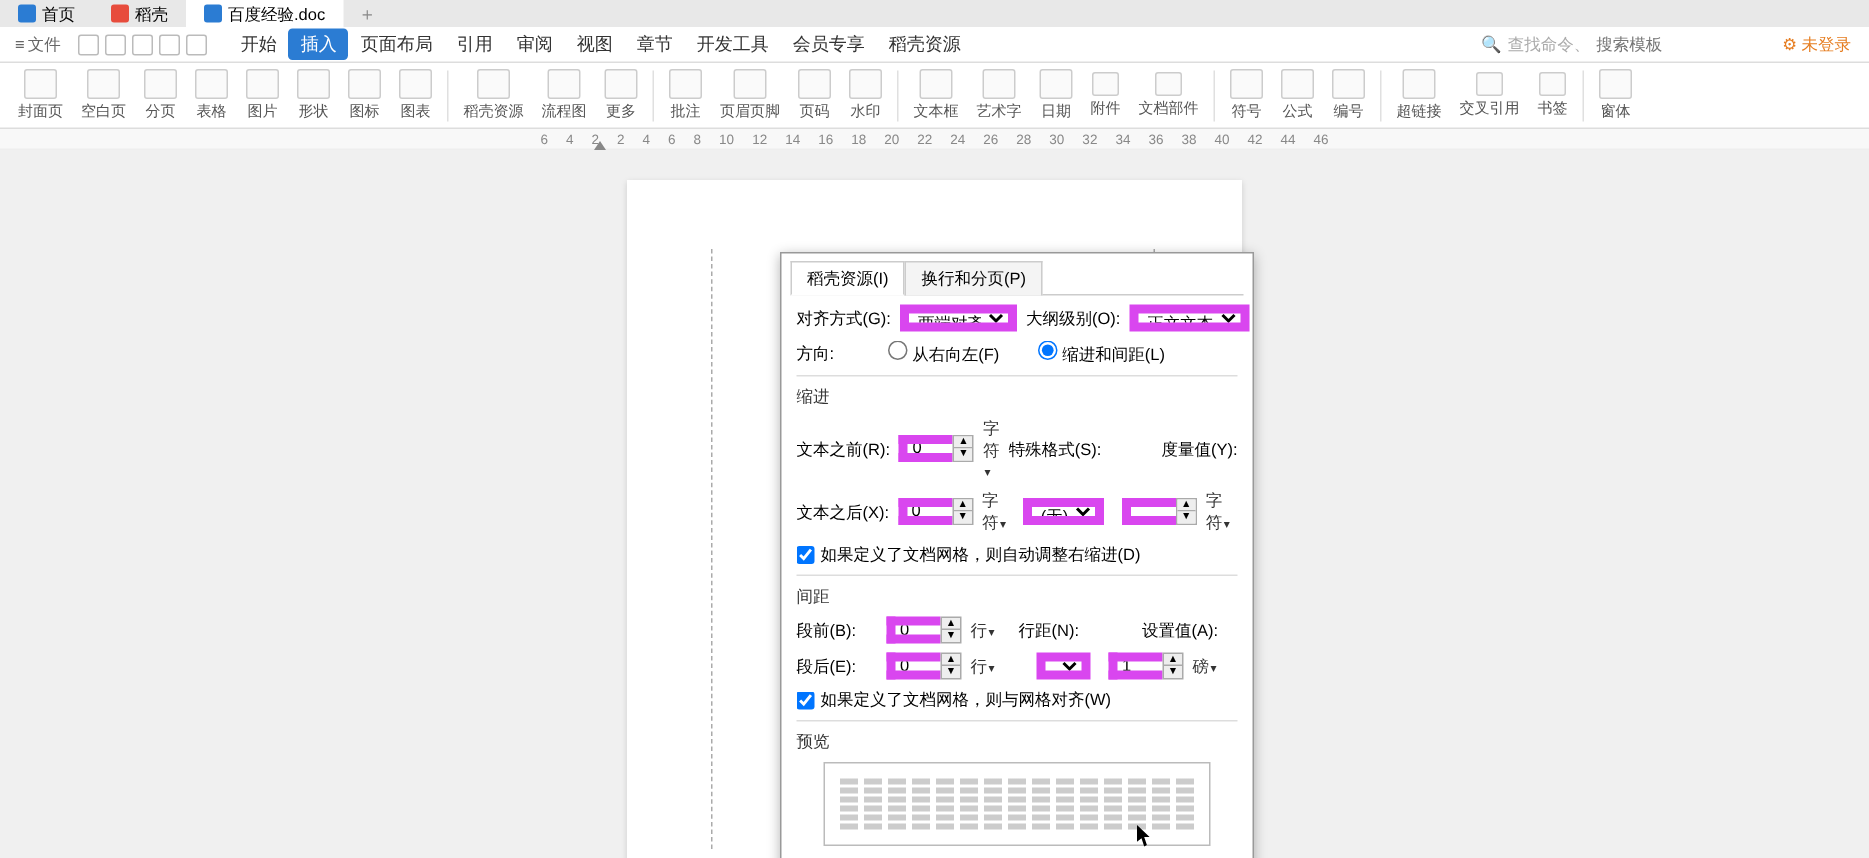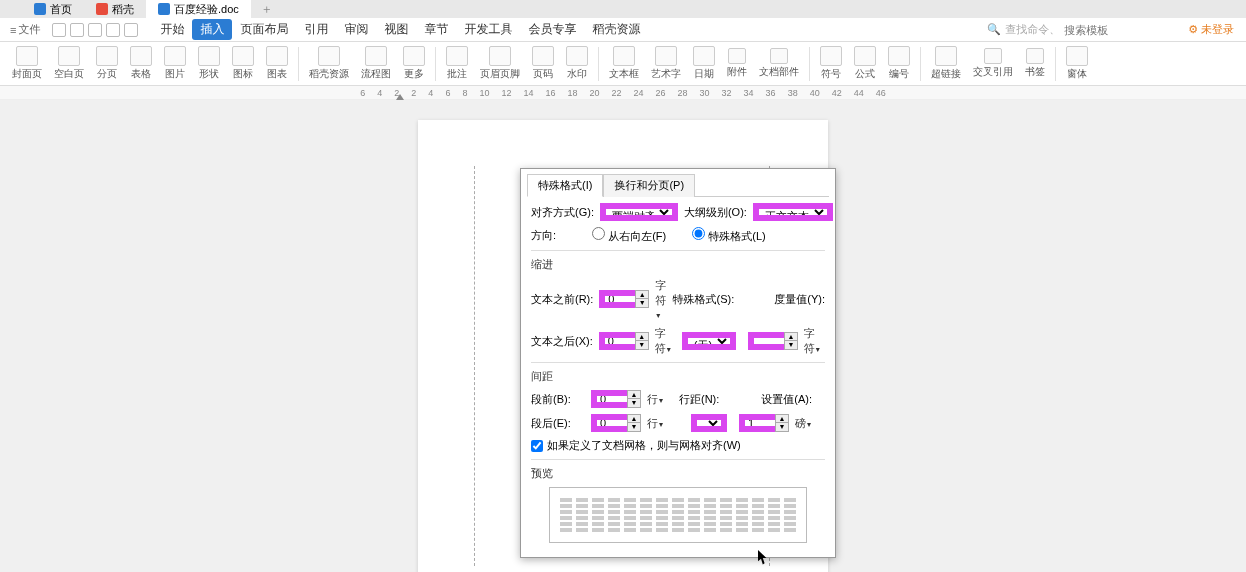--- a/index.html
+++ b/index.html
@@ -1,19 +1,19 @@
 <!DOCTYPE html>
 <html><head>
 <meta charset="utf-8">
 <style>
 * { box-sizing: border-box; margin: 0; padding: 0; }
 body { font-family: "Microsoft YaHei", Arial, sans-serif; font-size: 12px; background: #f5f5f5; width: 1246px; height: 572px; overflow: hidden; position: relative; }
 
 
-.titlebar { height: 18px; background: #e8e8e8; display: flex; align-items: center; padding-left: 22px; }
+.titlebar { height: 18px; background: #e8e8e8; display: flex; align-items: center; }
 .titlebar .tab { height: 18px; padding: 0 12px; display: flex; align-items: center; gap: 4px; font-size: 11px; }
 .titlebar .tab.active { background: #fff; }
 .titlebar .tab .icon { width: 12px; height: 12px; display: inline-block; }
 .titlebar .tab .icon.home { background: #2b7cd3; border-radius: 2px; }
 .titlebar .tab .icon.docu { background: #e74c3c; border-radius: 2px; }
 .titlebar .tab .icon.w { background: #2b7cd3; border-radius: 2px; }
 .titlebar .add { margin-left: 8px; width: 16px; height: 16px; display:flex; align-items:center; justify-content:center; color:#888; }
 
 
 .menubar { height: 24px; background: #fff; border-bottom: 1px solid #ddd; display: flex; align-items: center; padding: 0 6px; gap: 2px; }
@@ -272,35 +272,35 @@
   </div>
 </div>
 
 <div class="docarea">
   <div class="page">
     <div class="caret-frame"></div>
   </div>
 
   <div class="dialog" style="left:520px; top:68px;">
     <div class="tabs">
-      <span class="dtab active">特殊格式(I)</span>
+      <span class="dtab active">稻壳资源(I)</span>
       <span class="dtab">换行和分页(P)</span>
     </div>
     <div class="panel">
 
       <div class="row">
         <label>对齐方式(G):</label>
         <select style="width:78px"><option>两端对齐</option></select>
         <label>大纲级别(O):</label>
         <select style="width:96px"><option>正文文本</option></select>
       </div>
       <div class="row">
         <label style="margin-right:30px">方向:</label>
         <label><input type="radio" name="dir" style=""> <span>从右向左(F)</span></label>
-        <label style="margin-left:20px"><input type="radio" name="dir" checked="" style=""> <span>特殊格式(L)</span></label>
+        <label style="margin-left:20px"><input type="radio" name="dir" checked="" style=""> <span>缩进和间距(L)</span></label>
       </div>
 
       <div class="divider"></div>
       <div class="section-title">缩进</div>
       <div class="row">
         <label>文本之前(R):</label>
         <span class="spinner">
             <input type="text" value="0" style="">
             <span class="spbtns">
               <span>▲</span>
@@ -324,20 +324,24 @@
         <select style="width:54px"><option>(无)</option></select>
         <span class="spinner" style="margin-left:6px">
             <input type="text" value="" style="">
             <span class="spbtns">
               <span>▲</span>
               <span>▼</span>
             </span>
           </span>
         <span class="unitlink">字符</span>
       </div>
+      <div class="row checkbox">
+        <input type="checkbox" checked="" style="">
+        <span>如果定义了文档网格，则自动调整右缩进(D)</span>
+      </div>
 
       <div class="divider"></div>
       <div class="section-title">间距</div>
       <div class="row">
         <label style="width:54px">段前(B):</label>
         <span class="spinner">
             <input type="text" value="0" style="">
             <span class="spbtns">
               <span>▲</span>
               <span>▼</span>

